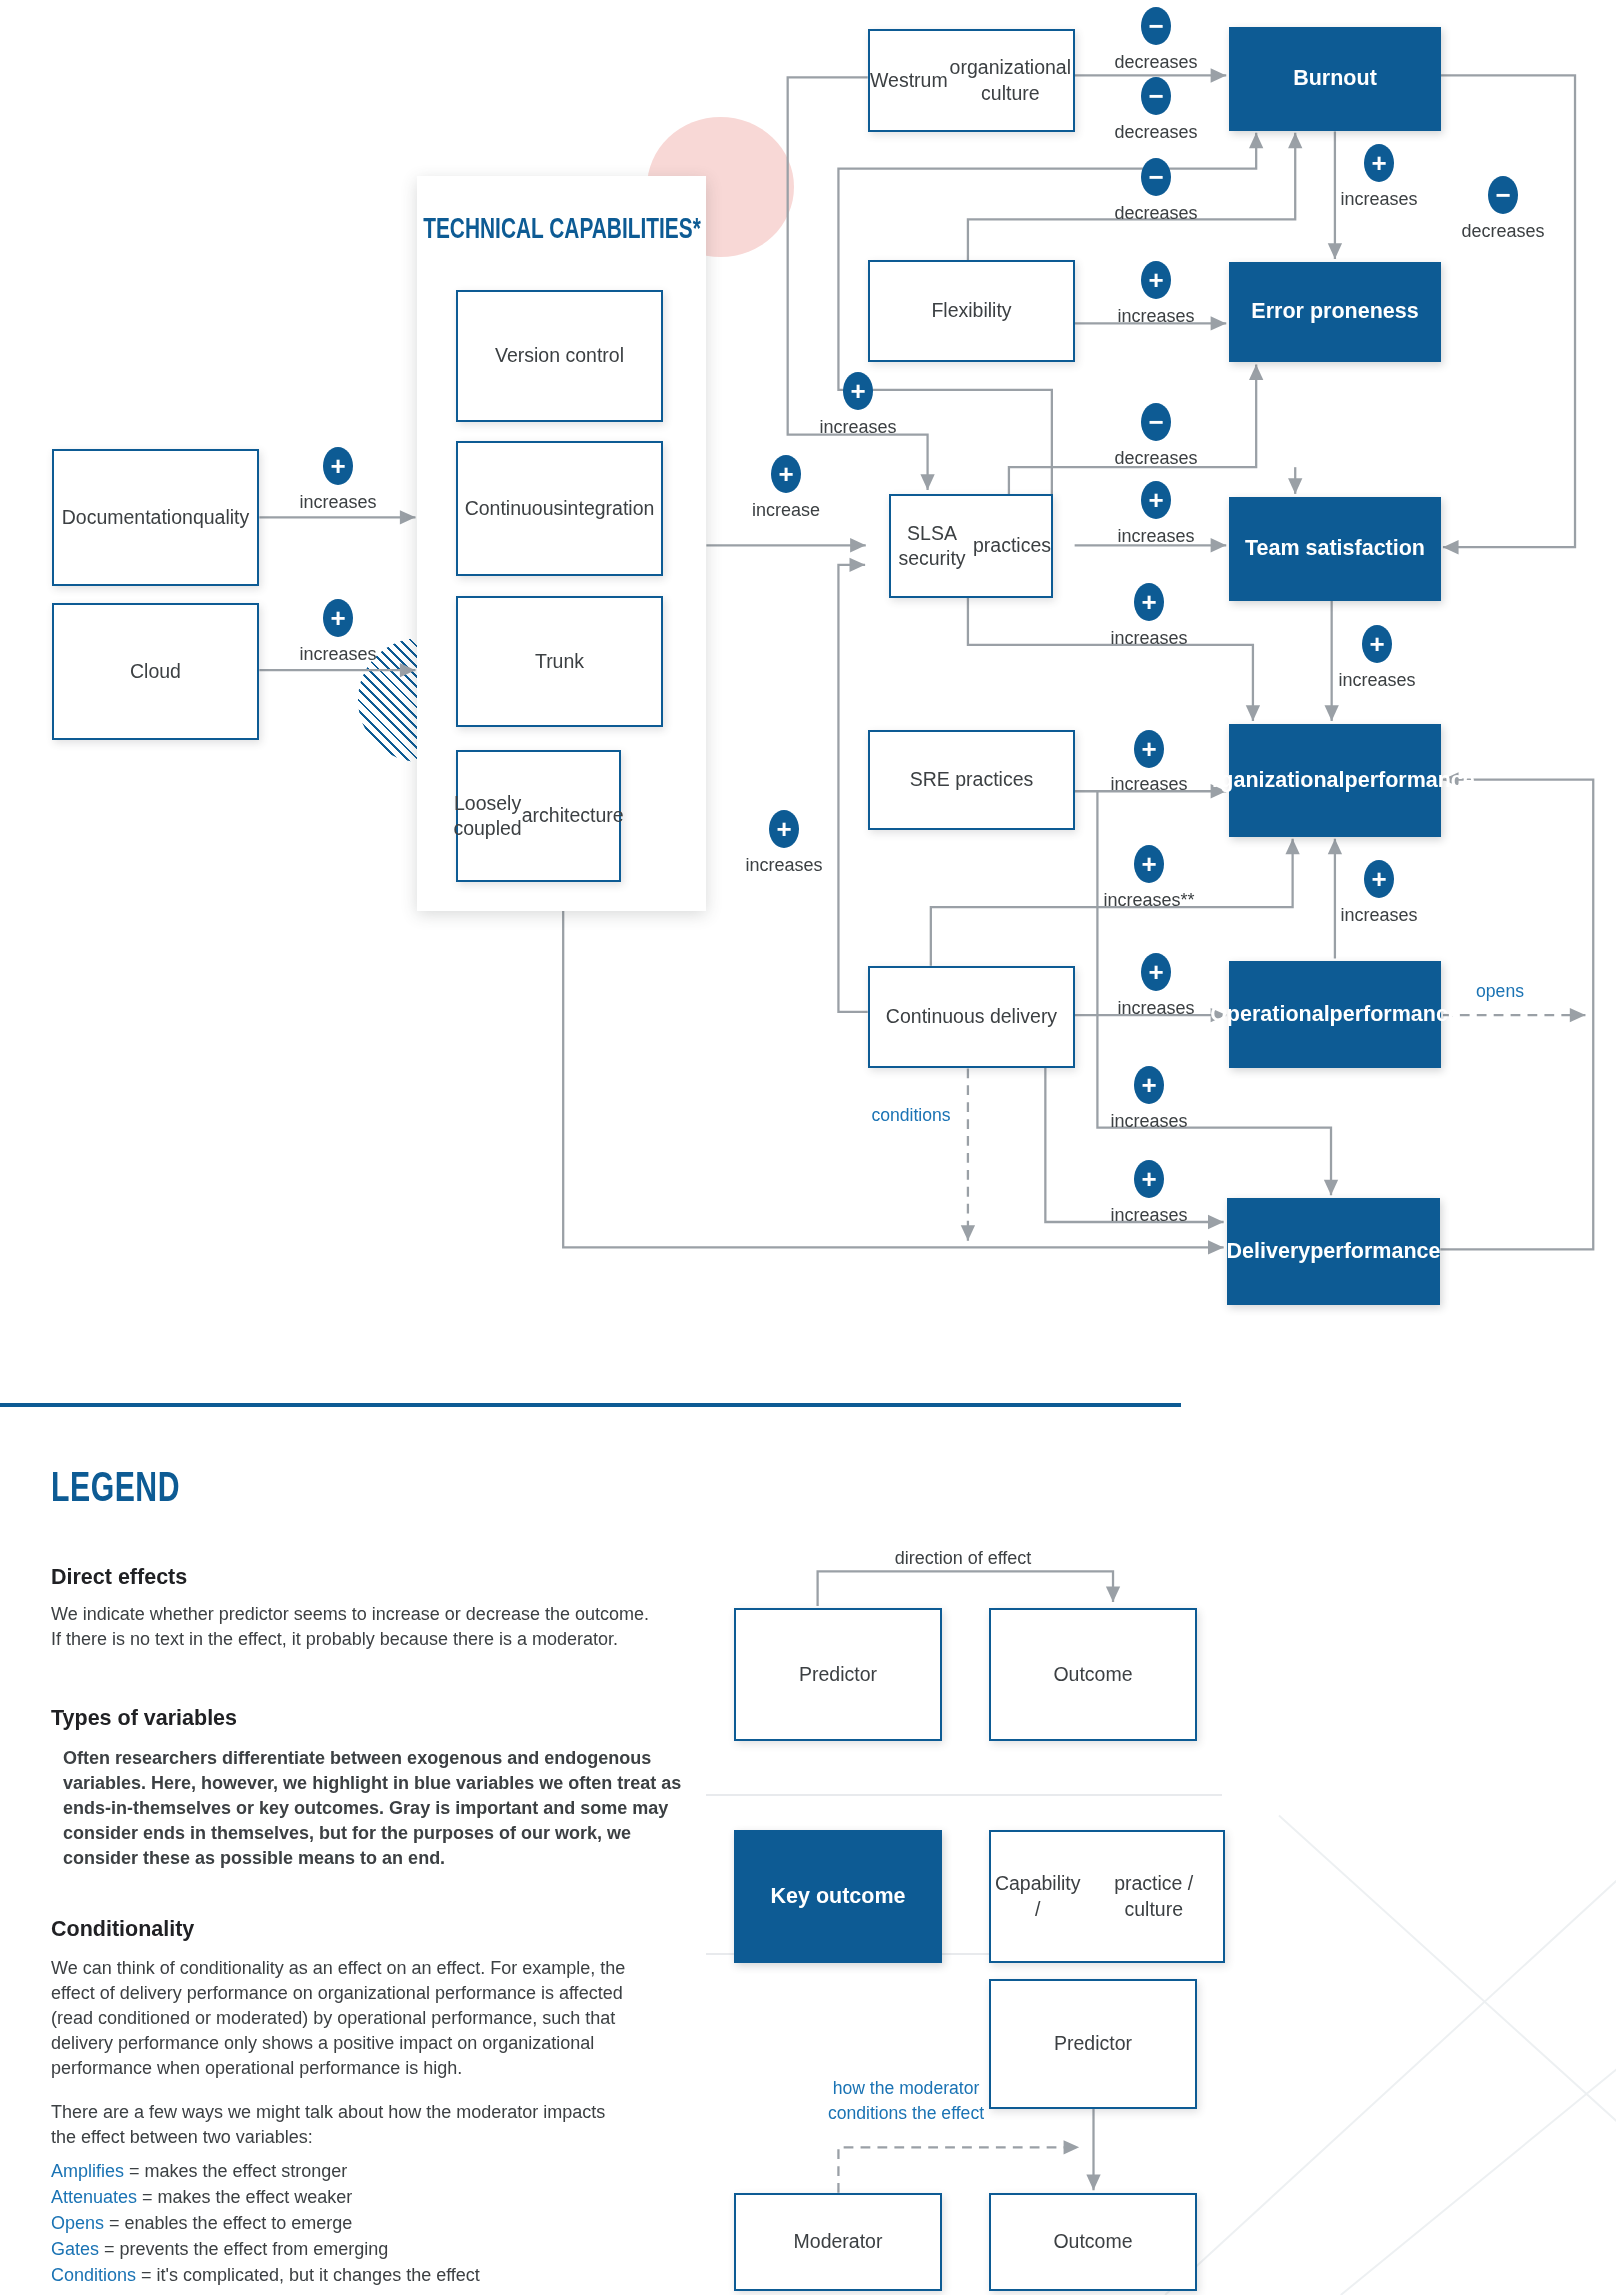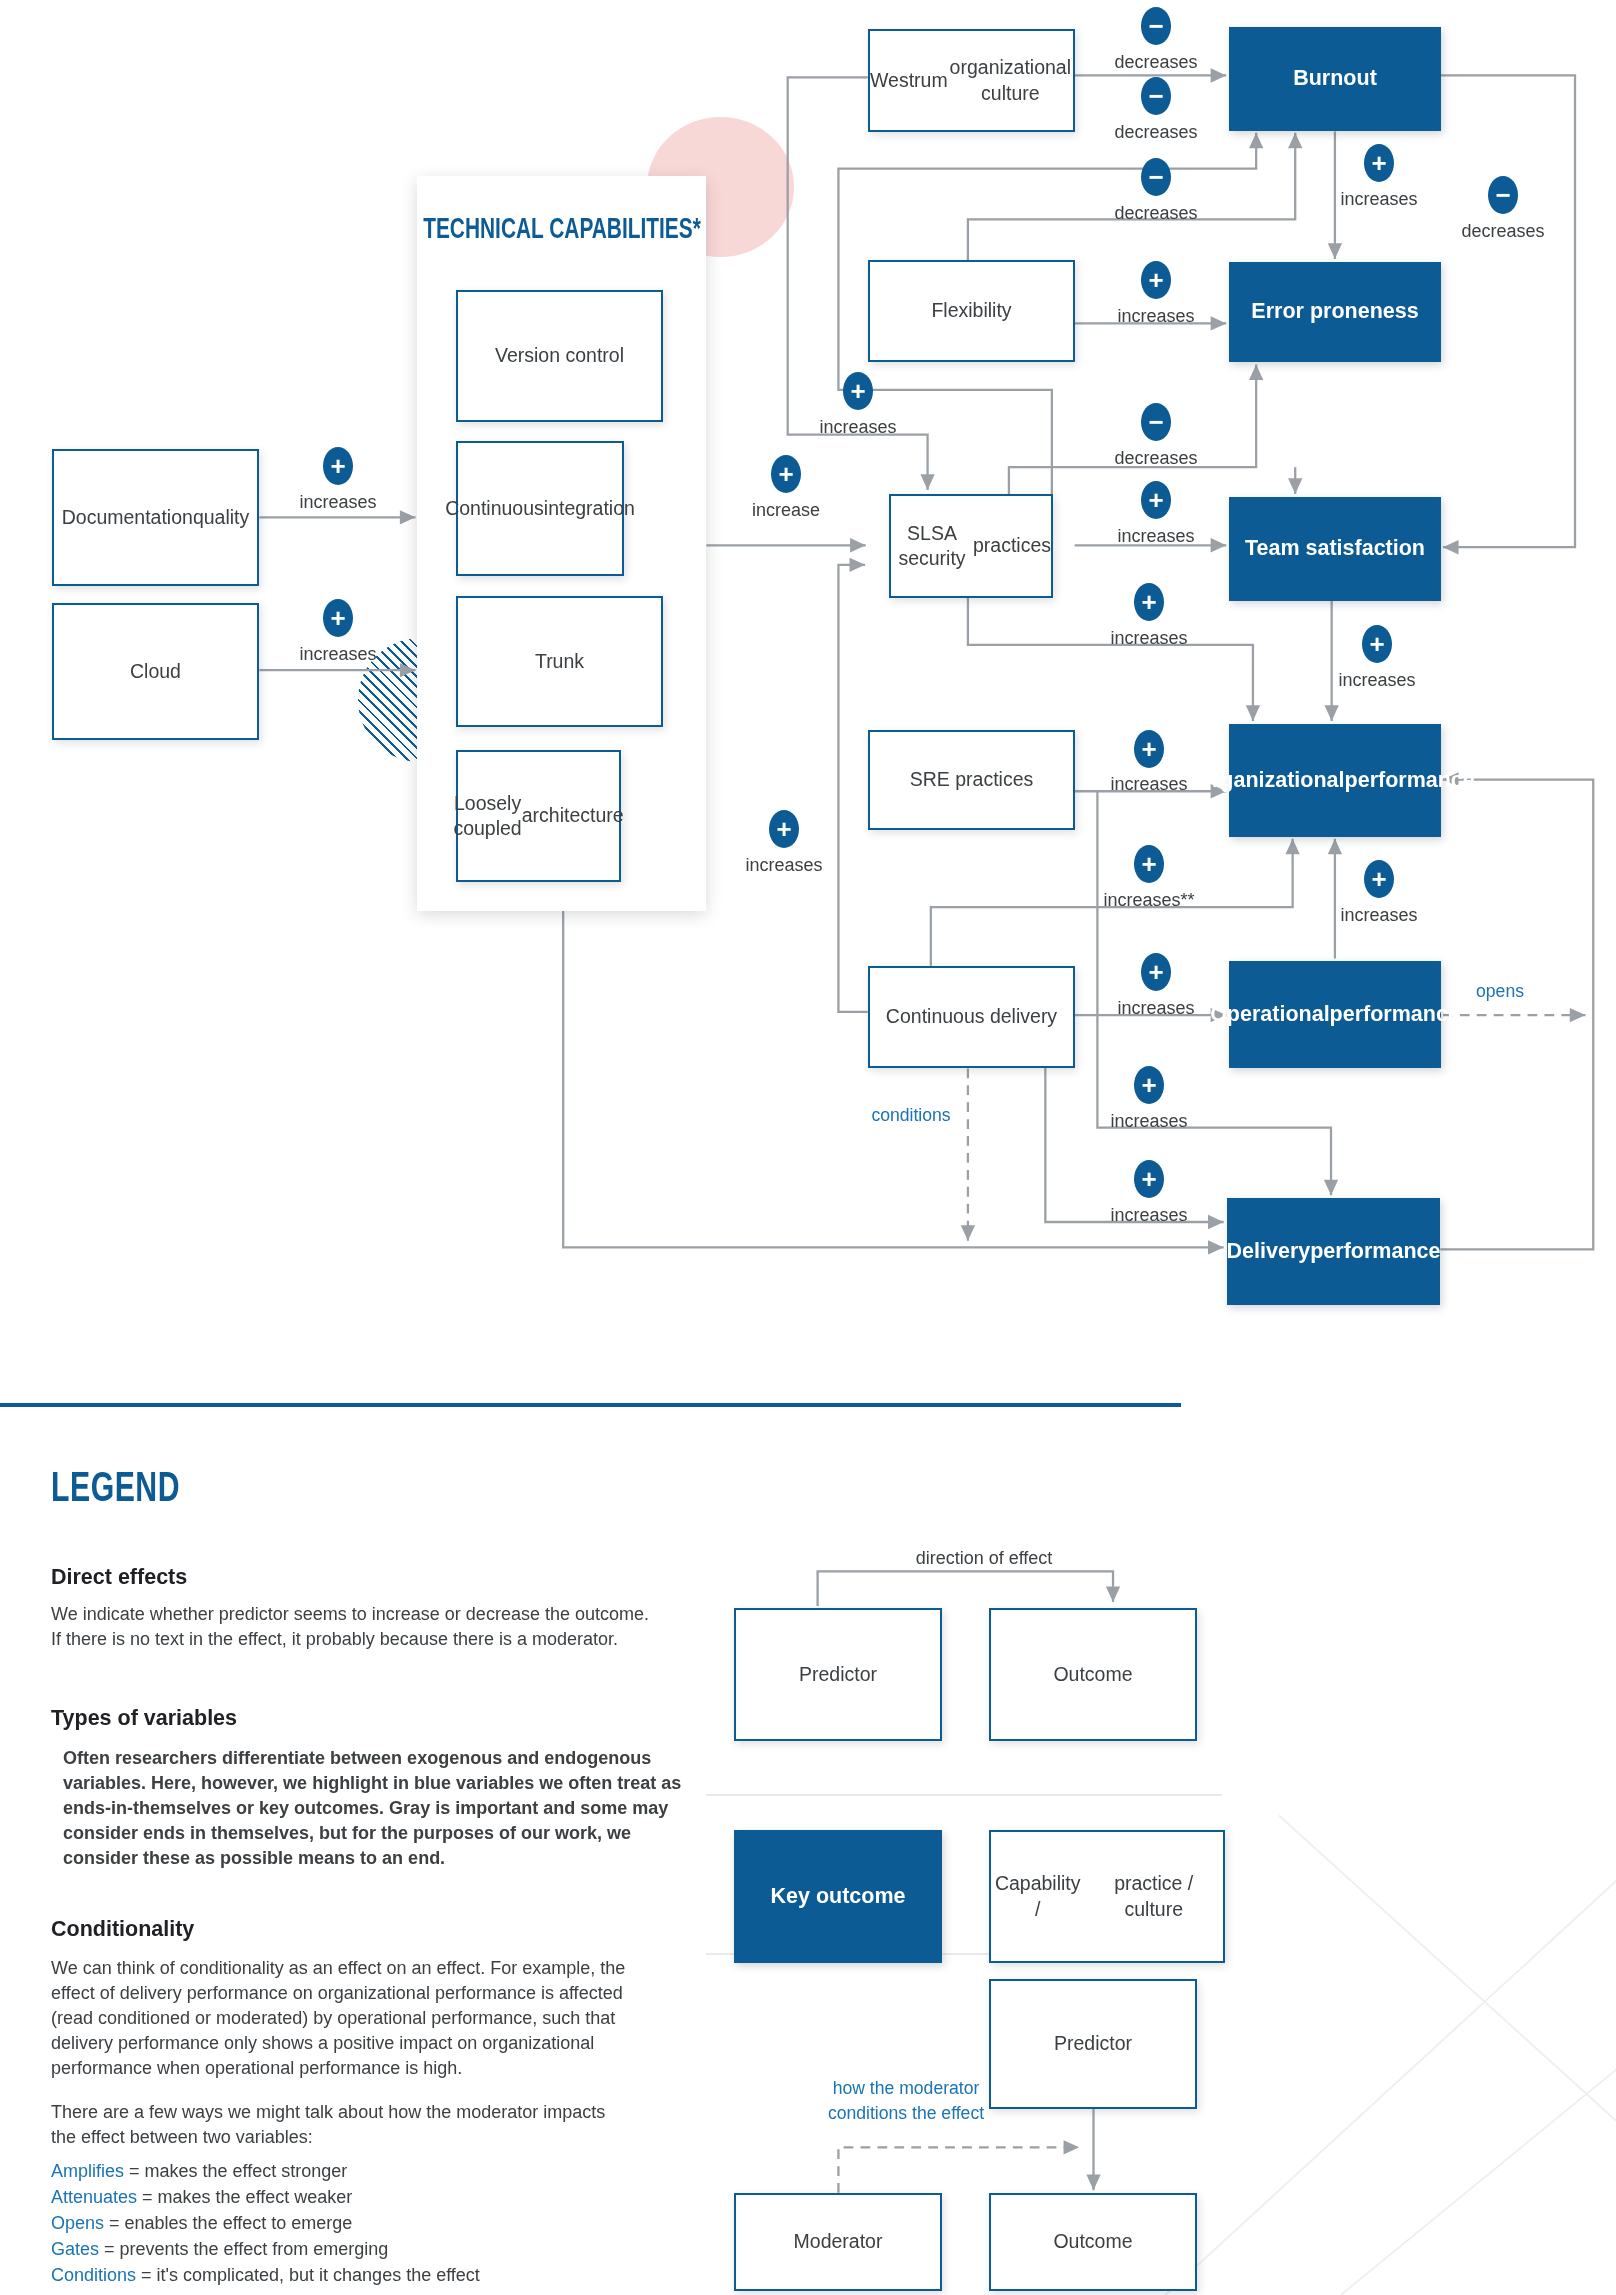--- a/index.html
+++ b/index.html
@@ -26,21 +26,21 @@
   .footnote{position:absolute;background:#fff;border:1.3px solid #e8eaed;box-shadow:1.3px 2px 6.5px rgba(60,64,67,.10);
             font-size:16.3px;line-height:23.4px;padding:19.5px 18px;box-sizing:border-box;z-index:3;color:#3c4043;}
   .divider{position:absolute;background:#0d5b94;z-index:2;}
   .legend-title{position:absolute;color:#0d5b94;font-weight:bold;font-size:42px;white-space:nowrap;
                 transform:scale(.72,1);transform-origin:left center;letter-spacing:0.7px;z-index:3;}
   .h3{position:absolute;font-size:21.5px;font-weight:bold;color:#202124;z-index:3;white-space:nowrap;}
   .para{position:absolute;font-size:18px;line-height:25px;color:#3c4043;z-index:3;white-space:nowrap;}
   .defs{position:absolute;font-size:18px;line-height:26px;z-index:3;white-space:nowrap;}
   .defs .term{color:#1a73b4;}
   .lightline{position:absolute;background:#e8eaed;height:2px;z-index:2;}
-  .diag-label{position:absolute;font-size:18px;color:#3c4043;white-space:nowrap;transform:translateX(-50%);z-index:3;margin-left:21px;}
+  .diag-label{position:absolute;font-size:18px;color:#3c4043;white-space:nowrap;transform:translateX(-50%);z-index:3;}
 </style>
 </head>
 <body>
 
 <div class="stage">
   <svg id="wires" width="1617" height="2295" viewBox="0 0 2484 3527">
       <path d="M398 795 L638 795" fill="none" stroke="#9aa0a6" stroke-width="3.5"></path>
       <polygon points="638,795 614,806 614,784" fill="#9aa0a6"></polygon>
       <path d="M398 1030 L638 1030" fill="none" stroke="#9aa0a6" stroke-width="3.5"></path>
       <polygon points="638,1030 614,1041 614,1019" fill="#9aa0a6"></polygon>
@@ -113,21 +113,21 @@
       <div class="node white" style="left: 52px; top: 449px; width: 207px; height: 137px;">
         <div>Documentation</div>
         <div>quality</div>
       </div>
       <div class="node white" style="left: 52px; top: 603px; width: 207px; height: 137px;">
         <div>Cloud</div>
       </div>
       <div class="node white" style="left: 456px; top: 290px; width: 207px; height: 132px;">
         <div>Version control</div>
       </div>
-      <div class="node white" style="left: 456px; top: 441px; width: 168px; height: 135px;">
+      <div class="node white" style="left: 456px; top: 441px; width: 207px; height: 135px;">
         <div>Continuous</div>
         <div>integration</div>
       </div>
       <div class="node white" style="left: 456px; top: 596px; width: 207px; height: 131px;">
         <div>Trunk</div>
       </div>
       <div class="node white" style="left: 456px; top: 750px; width: 165px; height: 132px;">
         <div>Loosely coupled</div>
         <div>architecture</div>
       </div>

